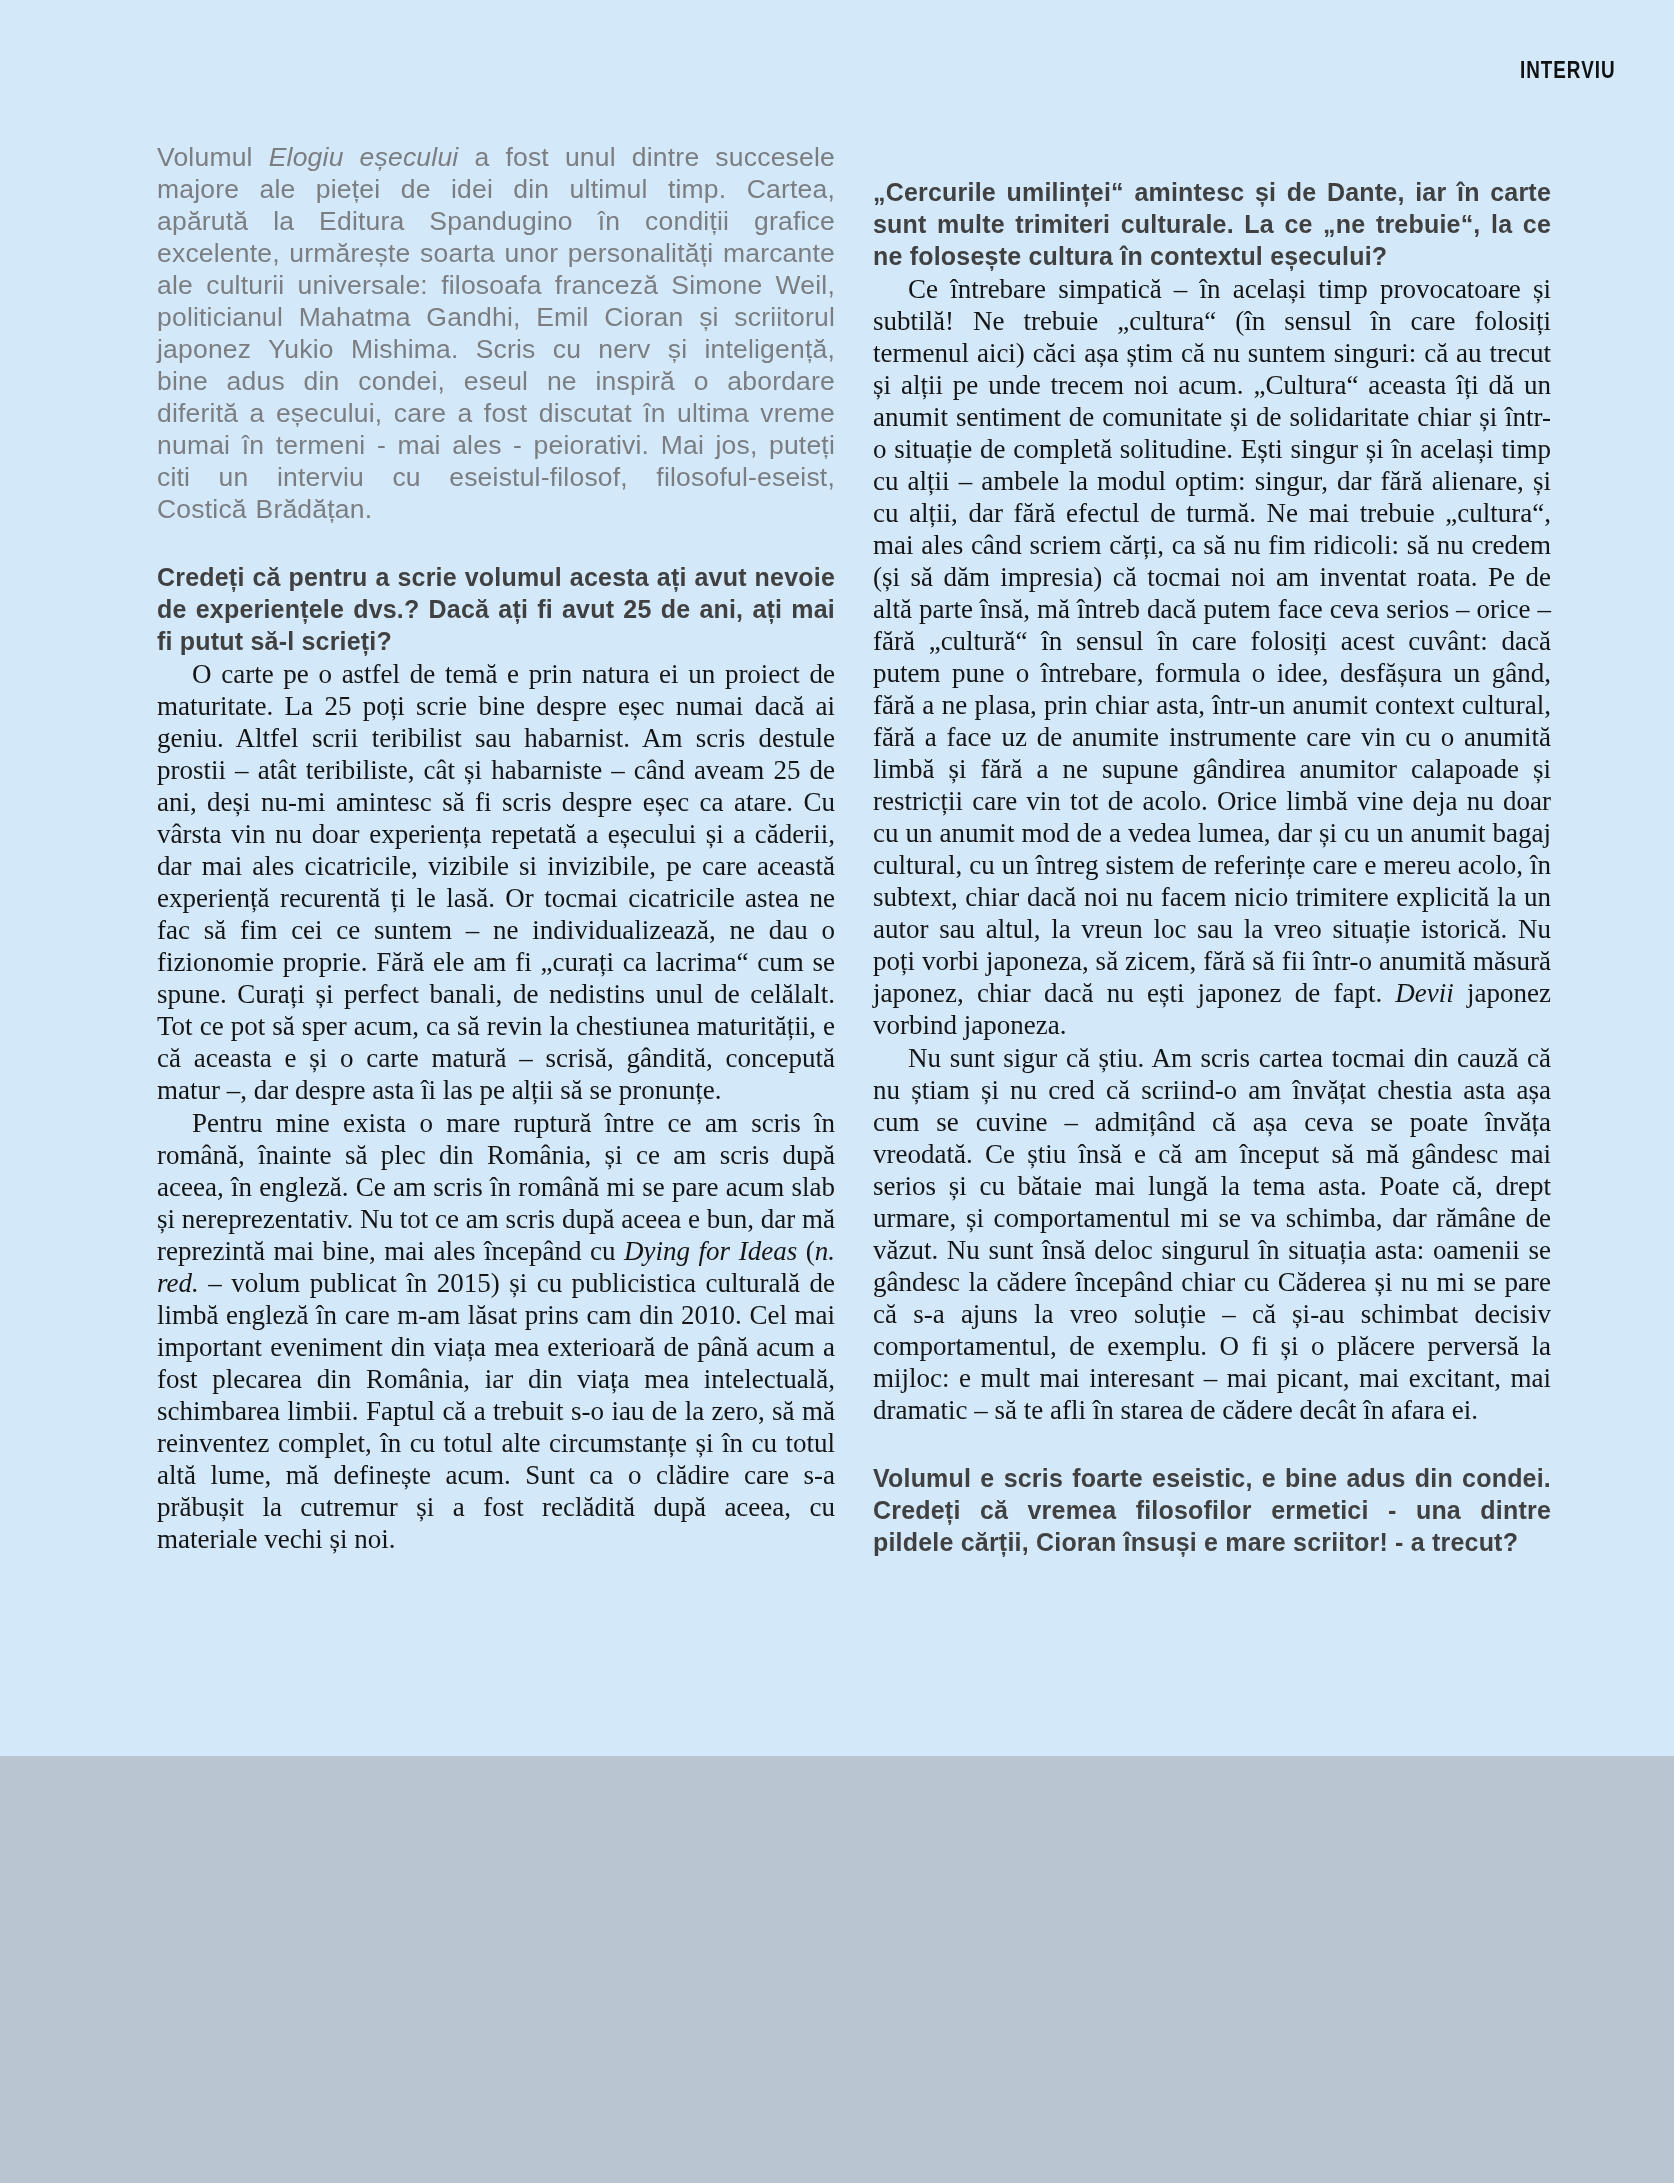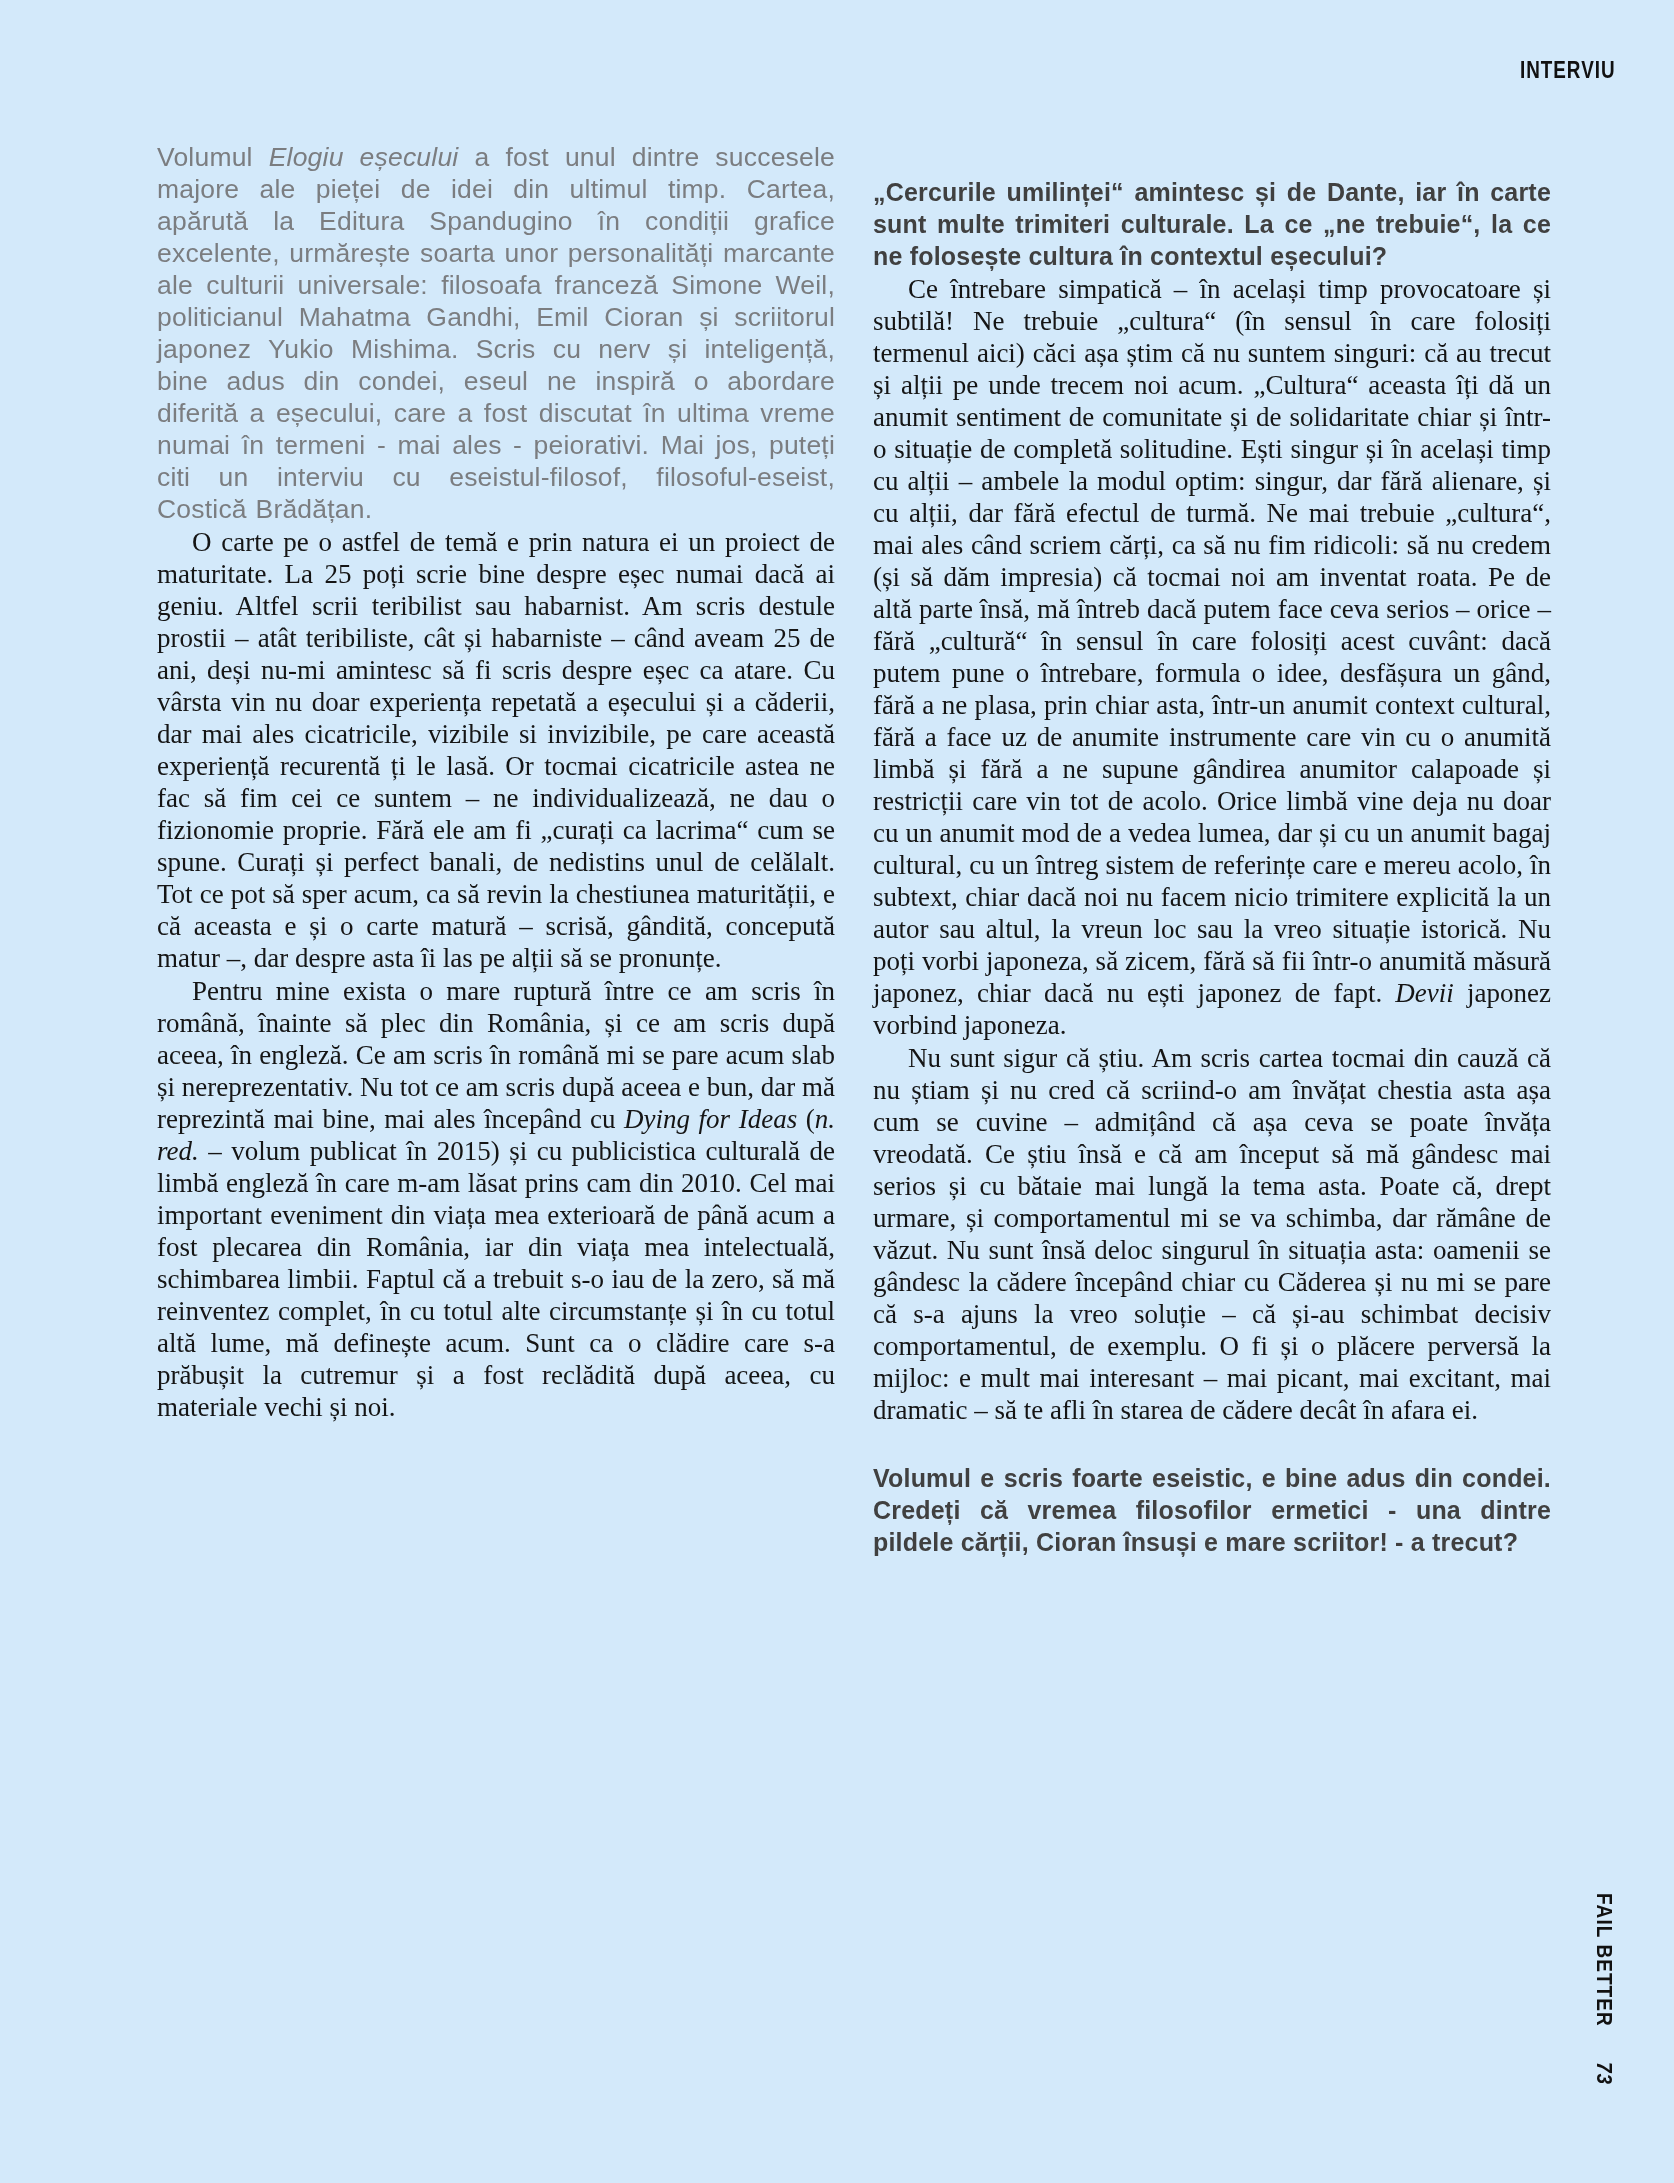--- a/index.html
+++ b/index.html
@@ -1,21 +1,21 @@
 <!DOCTYPE html>
 <html lang="ro" style="font-size:10px"><head>
 <meta charset="utf-8">
 <style>
   html, body { margin: 0; padding: 0; }
   body { background: #b9c6d2; }
 
   .page {
     position: relative;
     width: 1674px;
-    height: 2183px;
+    height: 1756px;
     background: #d3e9fa;
     overflow: hidden;
     font-family: "Liberation Serif", serif;
     color: #161616;
   }
 
   
   .section-label {
     position: absolute;
     top: 57px;
@@ -90,20 +90,21 @@
 </style>
 </head>
 <body>
 
 <div class="page">
 
   <div class="section-label">INTERVIU</div>
 
   <div class="col col-left">
       <p class="intro"><span>Volumul </span><em>Elogiu eșecului</em><span> a fost unul dintre succesele majore ale pieței de idei din ultimul timp. Cartea, apărută la Editura Spandugino în condiții grafice excelente, urmărește soarta unor personalități marcante ale culturii universale: filosoafa franceză Simone Weil, politicianul Mahatma Gandhi, Emil Cioran și scriitorul japonez Yukio Mishima. Scris cu nerv și inteligență, bine adus din condei, eseul ne inspiră o abordare diferită a eșecului, care a fost discutat în ultima vreme numai în termeni - mai ales - peiorativi. Mai jos, puteți citi un interviu cu eseistul-filosof, filosoful-eseist, Costică Brădățan.</span></p>
+      <p class="question"><span>Credeți că pentru a scrie volumul acesta ați avut nevoie de experiențele dvs.? Dacă ați fi avut 25 de ani, ați mai fi putut să-l scrieți?</span></p>
       <p class="body indent"><span>O carte pe o astfel de temă e prin natura ei un proiect de maturitate. La 25 poți scrie bine despre eșec numai dacă ai geniu. Altfel scrii teribilist sau habarnist. Am scris destule prostii – atât teribiliste, cât și habarniste – când aveam 25 de ani, deși nu-mi amintesc să fi scris despre eșec ca atare. Cu vârsta vin nu doar experiența repetată a eșecului și a căderii, dar mai ales cicatricile, vizibile si invizibile, pe care această experiență recurentă ți le lasă. Or tocmai cicatricile astea ne fac să fim cei ce suntem – ne individualizează, ne dau o fizionomie proprie. Fără ele am fi „curați ca lacrima“ cum se spune. Curați și perfect banali, de nedistins unul de celălalt. Tot ce pot să sper acum, ca să revin la chestiunea maturității, e că aceasta e și o carte matură – scrisă, gândită, concepută matur –, dar despre asta îi las pe alții să se pronunțe.</span></p>
       <p class="body indent"><span>Pentru mine exista o mare ruptură între ce am scris în română, înainte să plec din România, și ce am scris după aceea, în engleză. Ce am scris în română mi se pare acum slab și nereprezentativ. Nu tot ce am scris după aceea e bun, dar mă reprezintă mai bine, mai ales începând cu </span><em>Dying for Ideas</em><span> (</span><em>n. red.</em><span> – volum publicat în 2015) și cu publicistica culturală de limbă engleză în care m-am lăsat prins cam din 2010. Cel mai important eveniment din viața mea exterioară de până acum a fost plecarea din România, iar din viața mea intelectuală, schimbarea limbii. Faptul că a trebuit s-o iau de la zero, să mă reinventez complet, în cu totul alte circumstanțe și în cu totul altă lume, mă definește acum. Sunt ca o clădire care s-a prăbușit la cutremur și a fost reclădită după aceea, cu materiale vechi și noi.</span></p>
     </div>
 
   <div class="col col-right">
       <p class="question"><span>„Cercurile umilinței“ amintesc și de Dante, iar în carte sunt multe trimiteri culturale. La ce „ne trebuie“, la ce ne folosește cultura în contextul eșecului?</span></p>
       <p class="body indent"><span>Ce întrebare simpatică – în același timp provocatoare și subtilă! Ne trebuie „cultura“ (în sensul în care folosiți termenul aici) căci așa știm că nu suntem singuri: că au trecut și alții pe unde trecem noi acum. „Cultura“ aceasta îți dă un anumit sentiment de comunitate și de solidaritate chiar și într-o situație de completă solitudine. Ești singur și în același timp cu alții – ambele la modul optim: singur, dar fără alienare, și cu alții, dar fără efectul de turmă. Ne mai trebuie „cultura“, mai ales când scriem cărți, ca să nu fim ridicoli: să nu credem (și să dăm impresia) că tocmai noi am inventat roata. Pe de altă parte însă, mă întreb dacă putem face ceva serios – orice – fără „cultură“ în sensul în care folosiți acest cuvânt: dacă putem pune o întrebare, formula o idee, desfășura un gând, fără a ne plasa, prin chiar asta, într-un anumit context cultural, fără a face uz de anumite instrumente care vin cu o anumită limbă și fără a ne supune gândirea anumitor calapoade și restricții care vin tot de acolo. Orice limbă vine deja nu doar cu un anumit mod de a vedea lumea, dar și cu un anumit bagaj cultural, cu un întreg sistem de referințe care e mereu acolo, în subtext, chiar dacă noi nu facem nicio trimitere explicită la un autor sau altul, la vreun loc sau la vreo situație istorică. Nu poți vorbi japoneza, să zicem, fără să fii într-o anumită măsură japonez, chiar dacă nu ești japonez de fapt. </span><em>Devii</em><span> japonez vorbind japoneza.</span></p>
       <p class="body indent"><span>Nu sunt sigur că știu. Am scris cartea tocmai din cauză că nu știam și nu cred că scriind-o am învățat chestia asta așa cum se cuvine – admițând că așa ceva se poate învăța vreodată. Ce știu însă e că am început să mă gândesc mai serios și cu bătaie mai lungă la tema asta. Poate că, drept urmare, și comportamentul mi se va schimba, dar rămâne de văzut. Nu sunt însă deloc singurul în situația asta: oamenii se gândesc la cădere începând chiar cu Căderea și nu mi se pare că s-a ajuns la vreo soluție – că și-au schimbat decisiv comportamentul, de exemplu. O fi și o plăcere perversă la mijloc: e mult mai interesant – mai picant, mai excitant, mai dramatic – să te afli în starea de cădere decât în afara ei.</span></p>
       <p class="question"><span>Volumul e scris foarte eseistic, e bine adus din condei. Credeți că vremea filosofilor ermetici - una dintre pildele cărții, Cioran însuși e mare scriitor! - a trecut?</span></p>
     </div>

